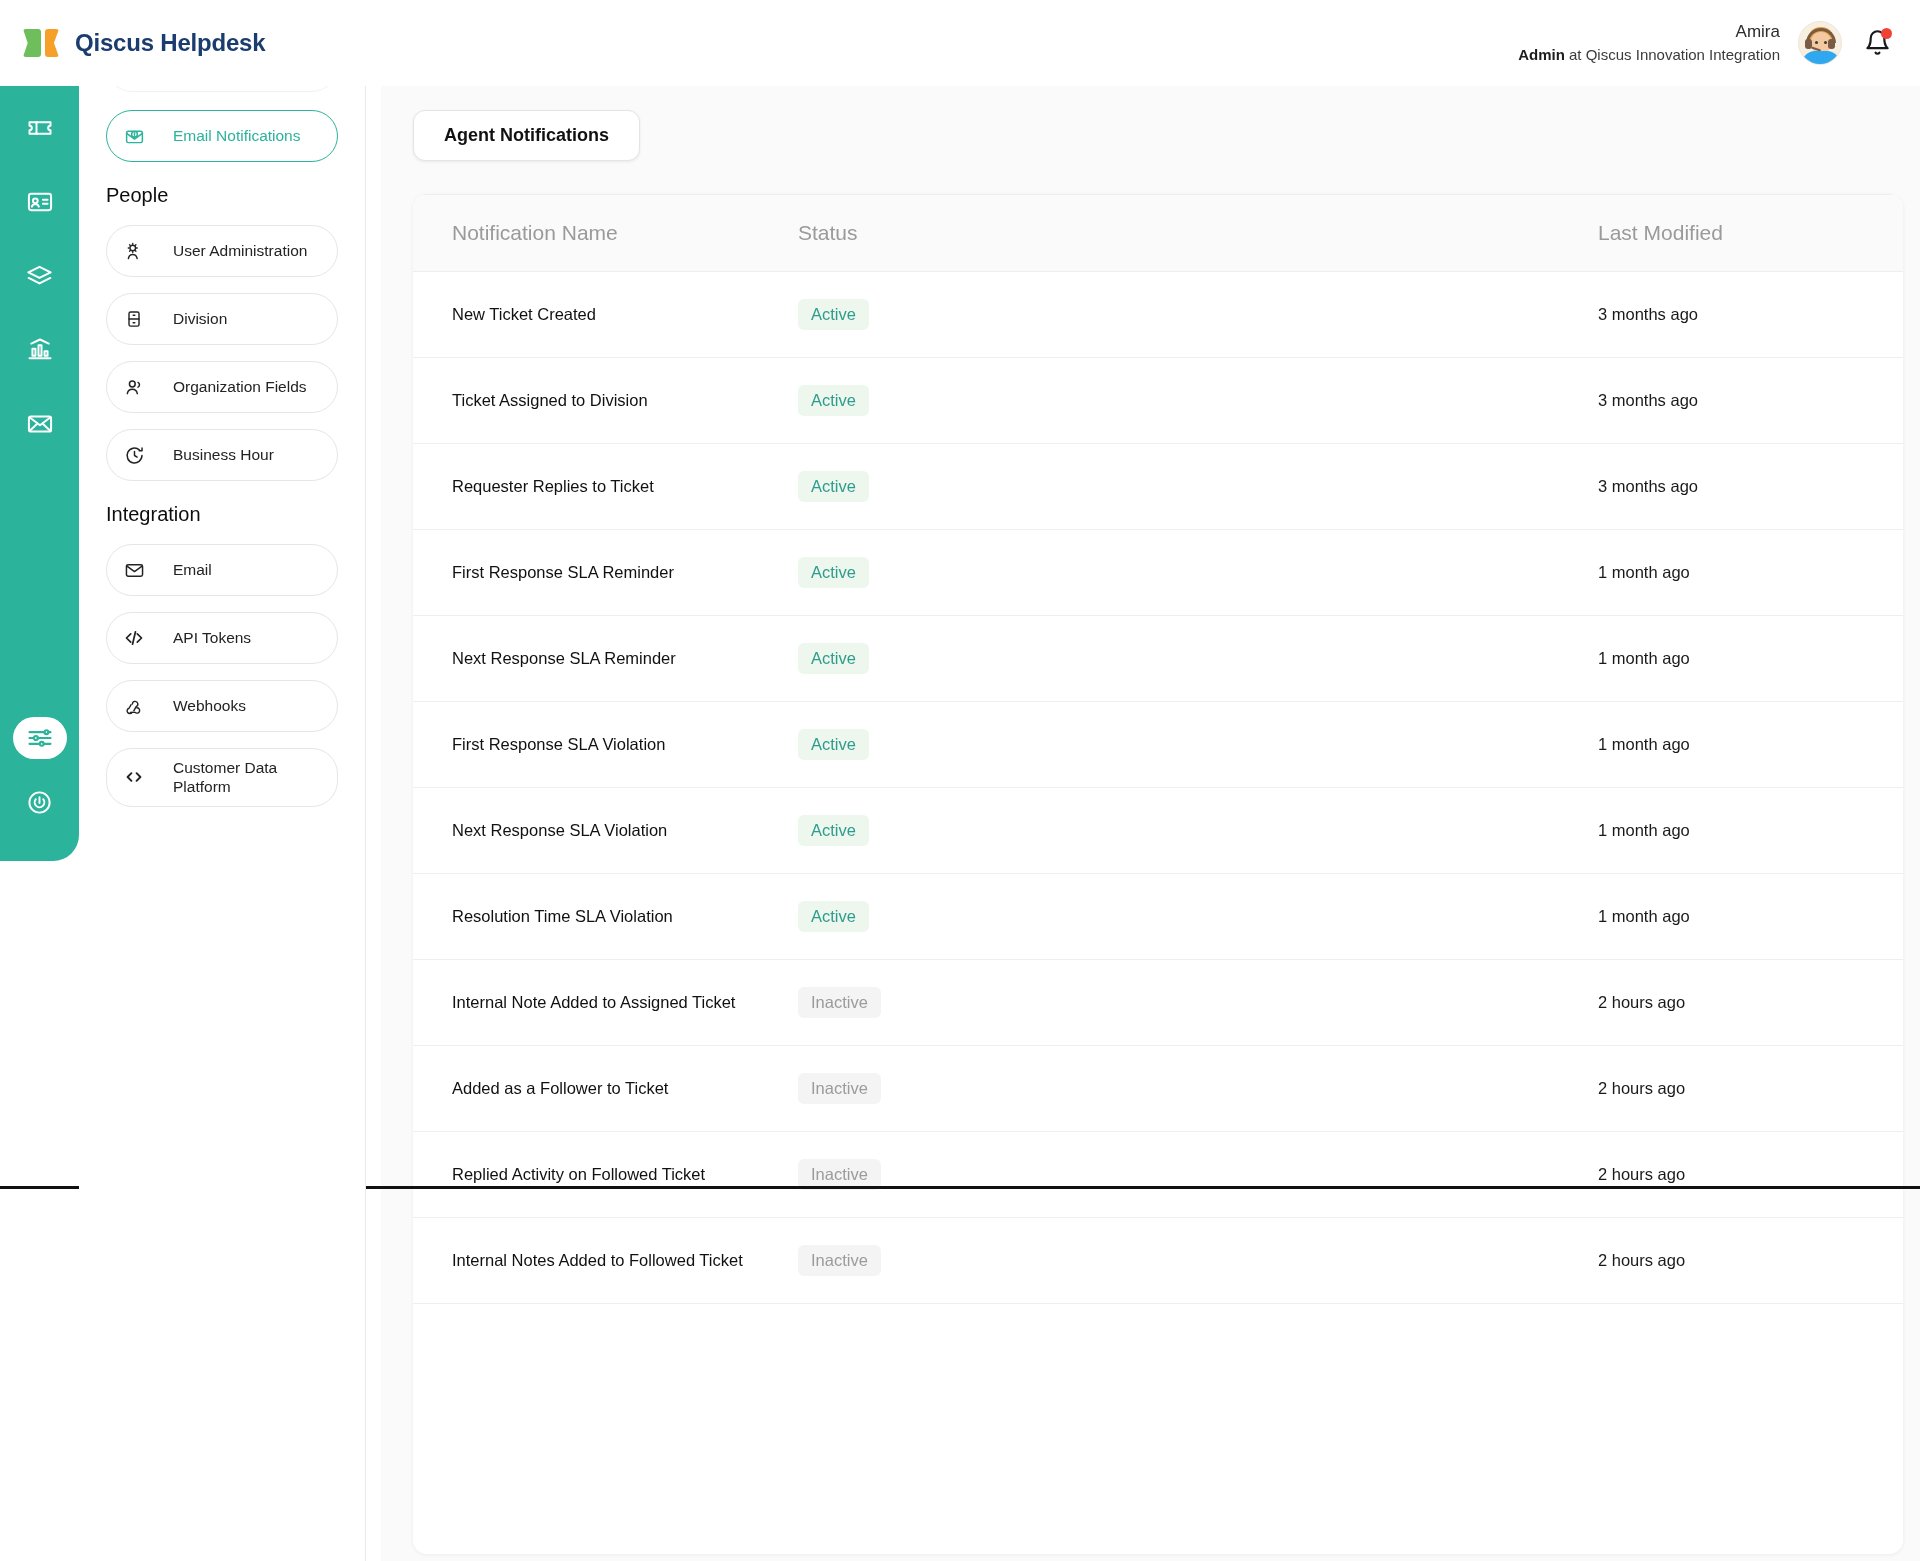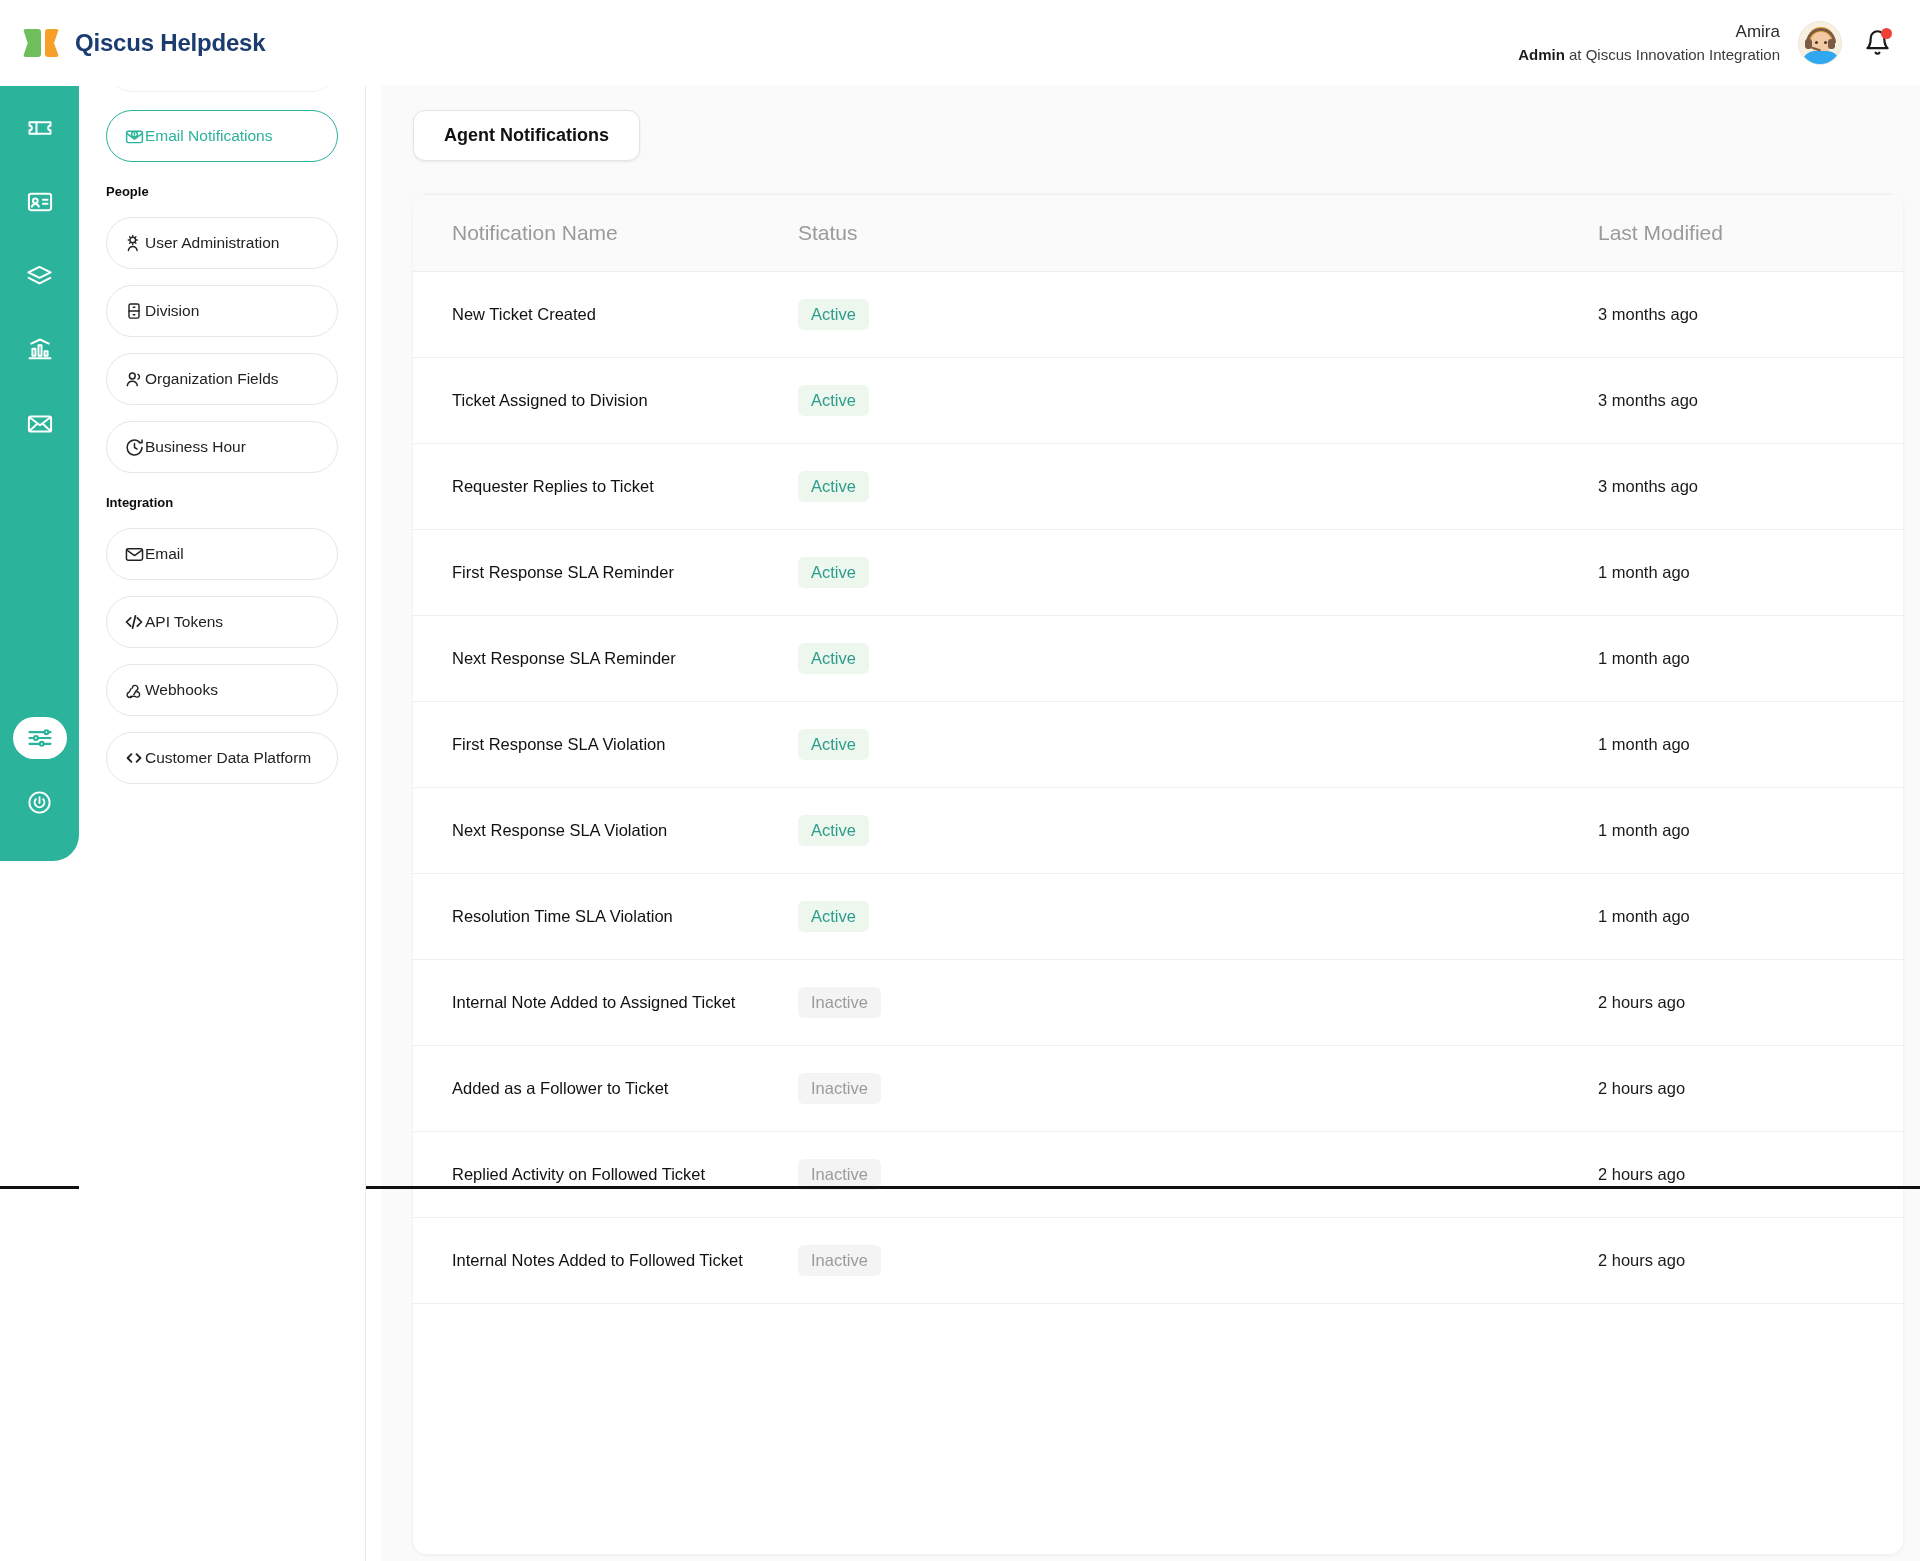--- a/index.html
+++ b/index.html
@@ -167,21 +167,21 @@
     overflow: hidden;
     z-index: 20;
   }
   .subnav-inner {
     padding: 0 27px;
     position: relative;
   }
   .nav-item {
     display: flex;
     align-items: center;
-    gap: 0;
+    gap: 28px;
     min-height: 52px;
     padding: 9px 16px;
     border: 1px solid #e6e6e6;
     border-radius: 26px;
     margin-bottom: 16px;
     background: #ffffff;
     cursor: pointer;
     font-size: 15.5px;
     color: #232323;
     line-height: 1.25;
@@ -196,22 +196,22 @@
     border-color: #2BB39B;
     color: #2BB39B;
   }
   .nav-item.active .ni-ico { color: #2BB39B; }
   .nav-item.clipped {
     margin-top: -46px;
     margin-bottom: 18px;
     opacity: 0.55;
   }
   .nav-group-title {
-    font-size: 13px;
-    font-weight: bold;
+    font-size: 20px;
+    font-weight: normal;
     color: #0d0d0d;
     margin: 22px 0 18px 0;
   }
 
   
   .main {
     position: absolute;
     left: 381px; top: 86px;
     width: 1554px;
     height: 1475px;

